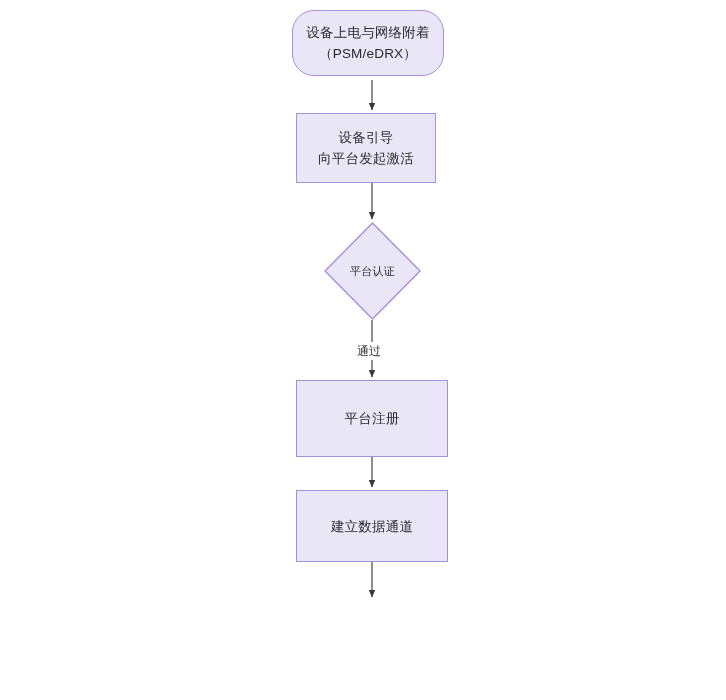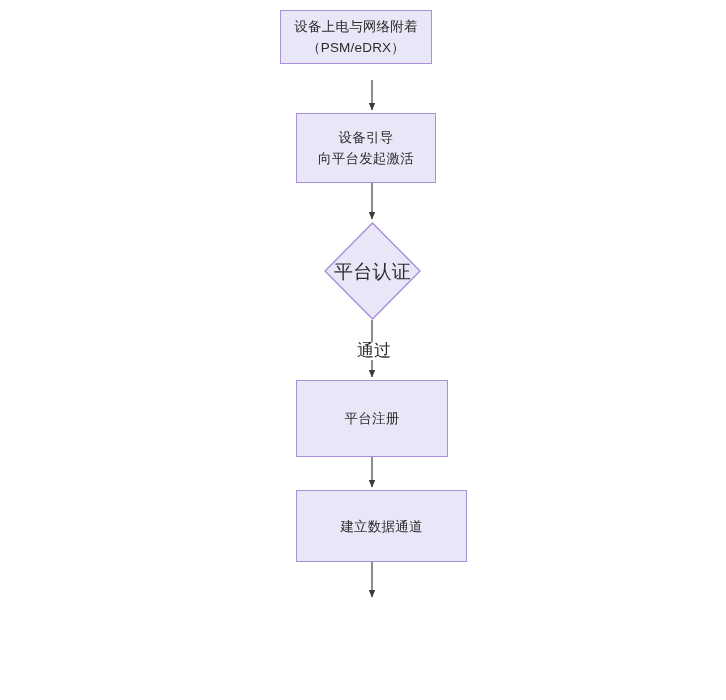--- a/index.html
+++ b/index.html
@@ -52,32 +52,32 @@
     position: absolute;
     left: 0;
     top: 0;
     width: 100%;
     height: 100%;
   }
   .diamond-label {
     position: relative;
     z-index: 2;
     color: #2b2b2b;
-    font-size: 19px;
+    font-size: 11px;
     line-height: 21px;
     text-align: center;
     letter-spacing: 0.2px;
     white-space: nowrap;
   }
   .edge-label {
     position: absolute;
     z-index: 4;
     background: #ffffff;
     color: #2b2b2b;
-    font-size: 17px;
+    font-size: 12px;
     line-height: 16px;
     padding: 1px 3px;
     white-space: nowrap;
     text-align: center;
     font-family: Liberation Serif, serif;
   }
   svg#edges {
     position: absolute;
     left: 0;
     top: 0;
@@ -102,21 +102,21 @@
 
     <line x1="372" y1="183" x2="372" y2="219" stroke="#3a3a3a" stroke-width="1.15" marker-end="url(#arrowhead)"></line>
 
     <line x1="372" y1="320" x2="372" y2="377" stroke="#3a3a3a" stroke-width="1.15" marker-end="url(#arrowhead)"></line>
 
     <line x1="372" y1="457" x2="372" y2="487" stroke="#3a3a3a" stroke-width="1.15" marker-end="url(#arrowhead)"></line>
 
     <line x1="372" y1="562" x2="372" y2="597" stroke="#3a3a3a" stroke-width="1.15" marker-end="url(#arrowhead)"></line>
   </svg>
 
-  <div class="node" style="left:280px; top:10px; width:152px; height:54px;">
+  <div class="node" style="left:292px; top:10px; width:152px; height:66px;border-radius:22px;">
     <span class="line">设备上电与网络附着</span>
     <span class="line">（PSM/eDRX）</span>
   </div>
 
   <div class="node" style="left:296px; top:113px; width:140px; height:70px;">
     <span class="line">设备引导</span>
     <span class="line">向平台发起激活</span>
   </div>
 
   <div class="diamond-wrap" style="left:324px; top:222px; width:97px; height:98px;">
@@ -125,18 +125,18 @@
     </svg>
     <span class="diamond-label">平台认证</span>
   </div>
 
   <div class="edge-label" style="left:354px; top:342px;">通过</div>
 
   <div class="node" style="left:296px; top:380px; width:152px; height:77px;">
     <span class="line">平台注册</span>
   </div>
 
-  <div class="node" style="left:296px; top:490px; width:171px; height:72px;">
+  <div class="node" style="left:296px; top:490px; width:152px; height:72px;">
     <span class="line">建立数据通道</span>
   </div>
 
 
 </div>
 
 </body></html>

